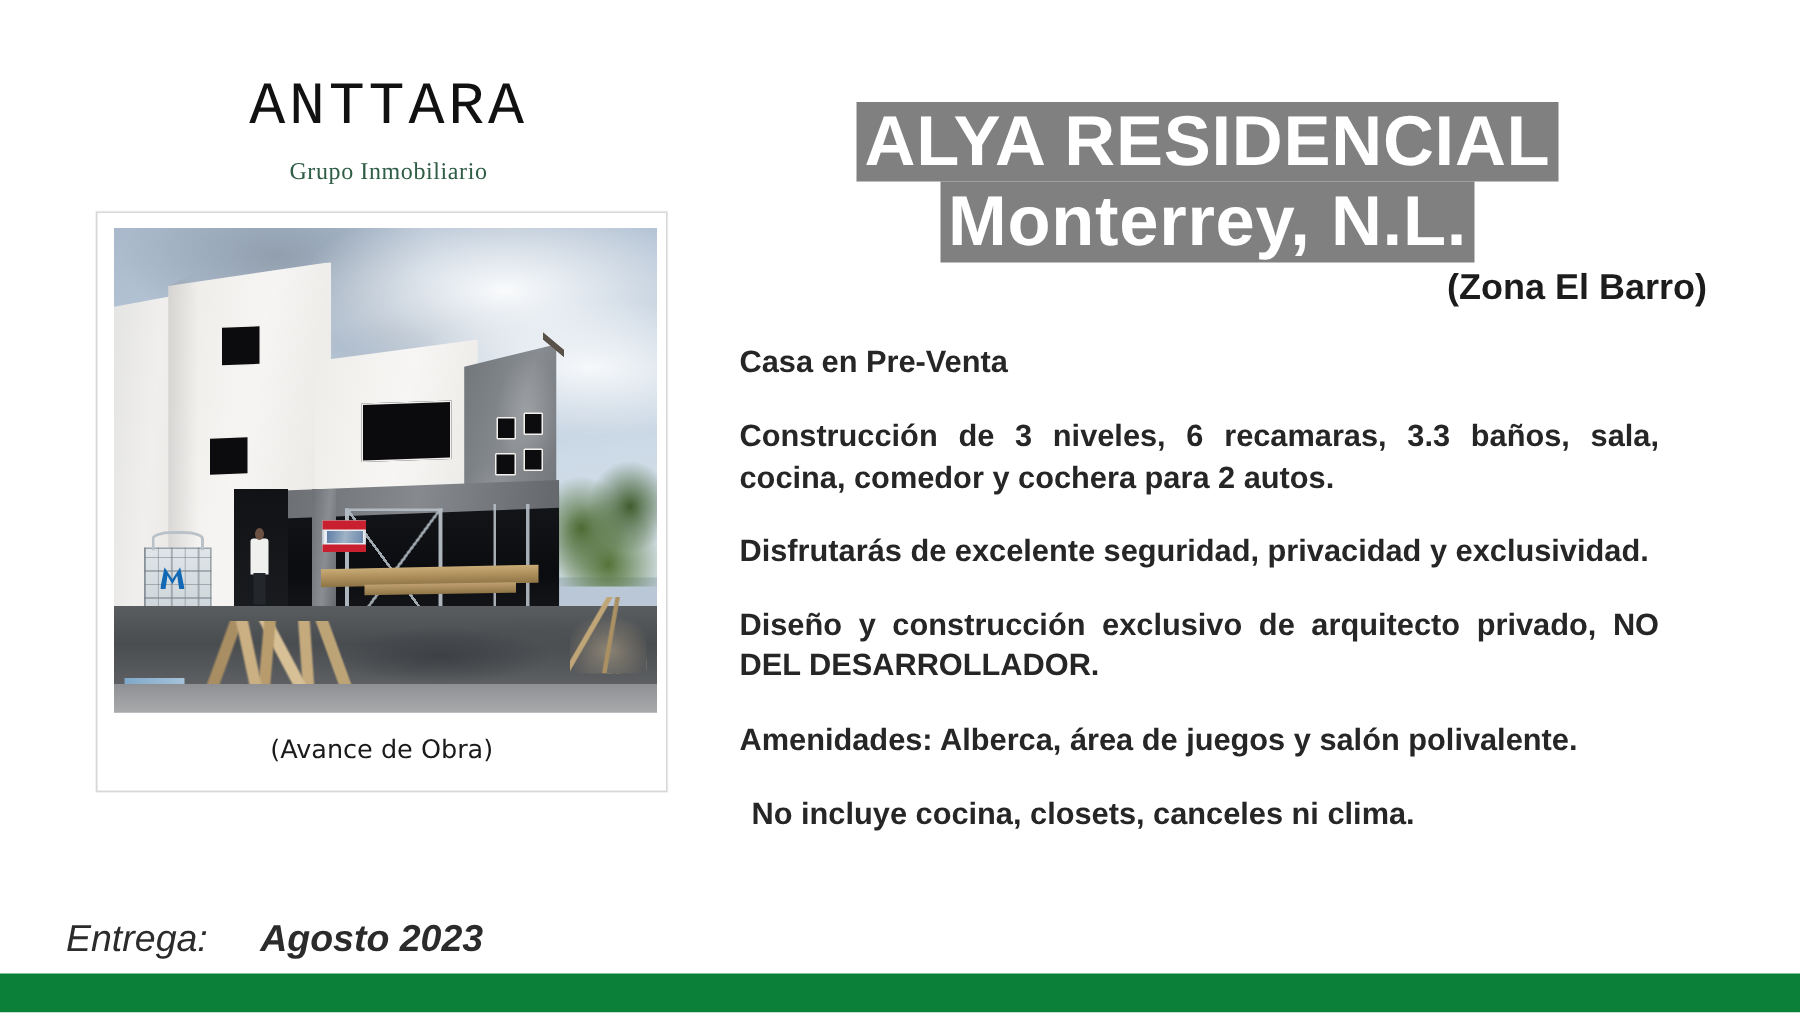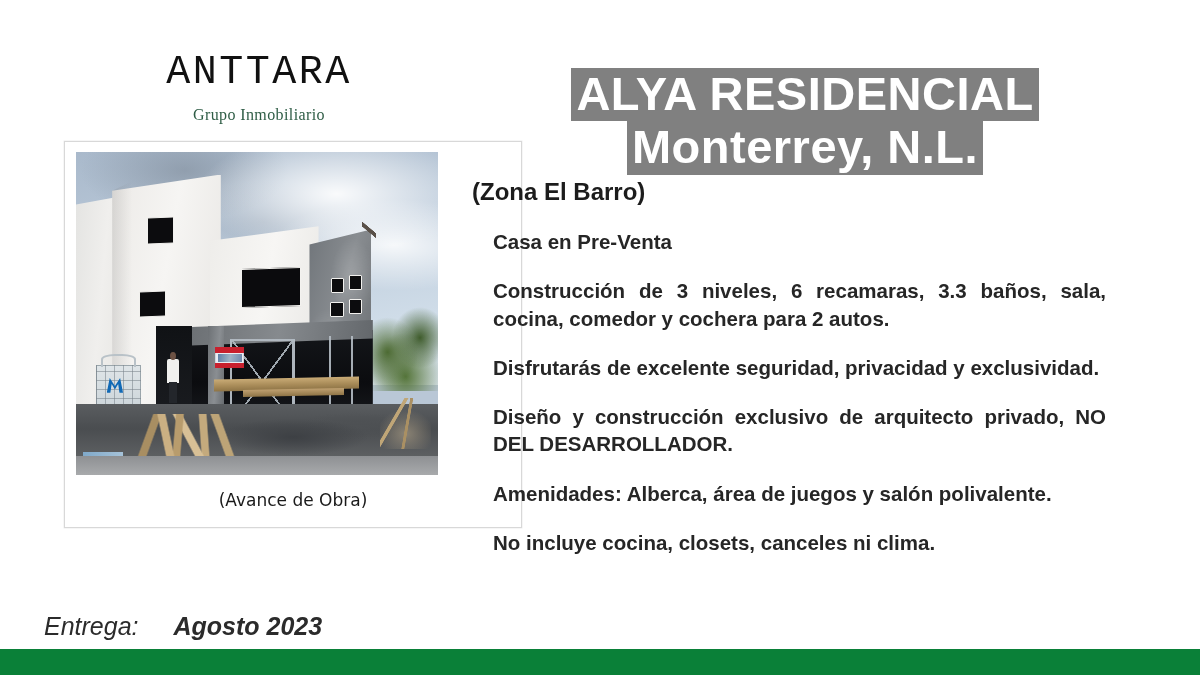--- a/index.html
+++ b/index.html
@@ -42,21 +42,21 @@
     letter-spacing: 0.4px;
     color: #2f5d46;
     margin-top: 12px;
   }
 
   
   #photo-frame {
     position: absolute;
     left: 64px;
     top: 141px;
-    width: 458px;
+    width: 381px;
     height: 387px;
     background: #ffffff;
     border: 1px solid #d8d8d8;
     box-shadow: 0 0 0 0.5px #eeeeee;
     padding-left: 12px;
   }
   #photo {
     position: absolute;
     left: 11px;
     top: 10px;
@@ -326,41 +326,41 @@
     letter-spacing: 0.5px;
     padding: 1px 5px 2px 5px;
   }
   #title-line-2-wrap { display: block; margin-top: 0; }
 
   #subtitle {
     position: absolute;
     left: 472px;
     top: 178px;
     width: 666px;
-    text-align: left;
+    text-align: right;
     font-weight: bold;
     font-size: 24px;
     color: #1c1c1c;
   }
 
   #body {
     position: absolute;
     left: 493px;
     top: 228px;
     width: 613px;
   }
   .para {
     font-weight: bold;
     font-size: 20.5px;
     line-height: 1.33;
     color: #262626;
     text-align: justify;
     margin-bottom: 22px;
   }
-  .para:last-child { margin-bottom: 0; }
+  .para:last-child { margin-bottom: 0; margin-left: 8px; }
 
   
   #green-bar {
     position: absolute;
     left: 0;
     bottom: 0;
     width: 1200px;
     height: 26px;
     background: #0a8038;
   }

